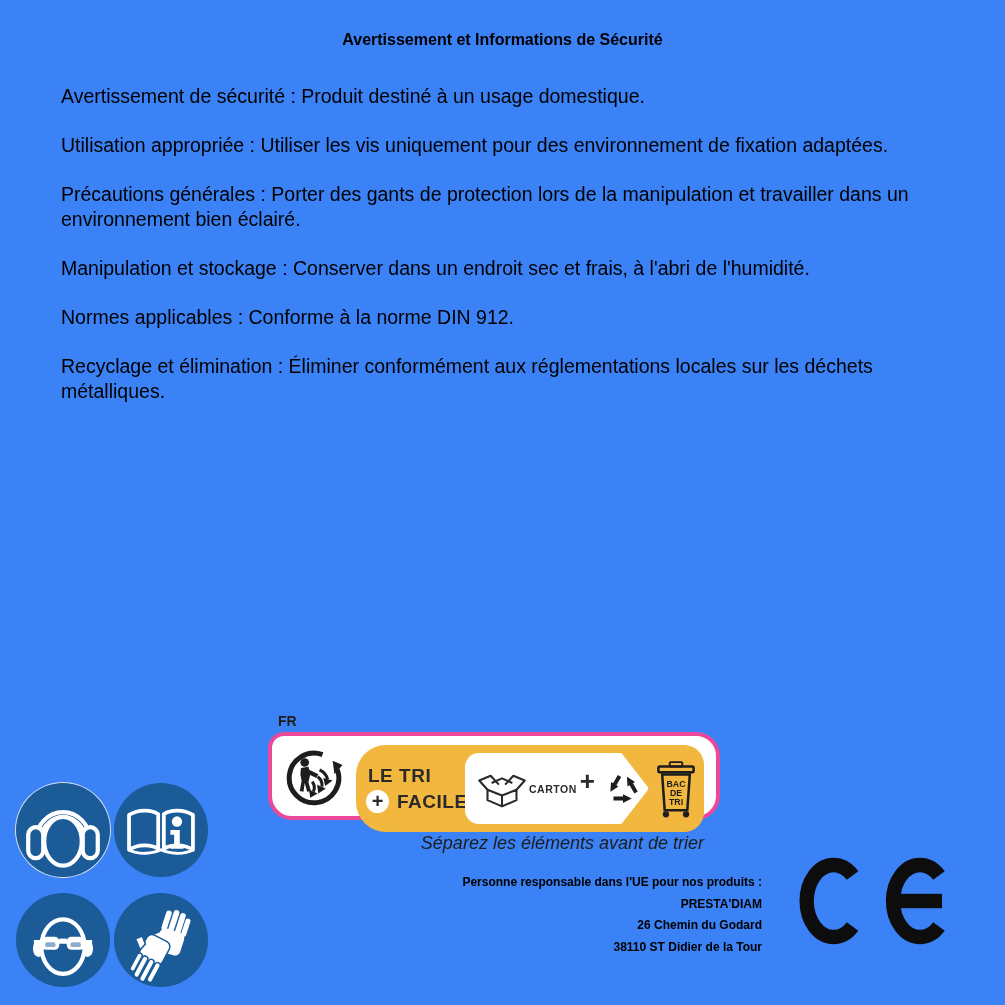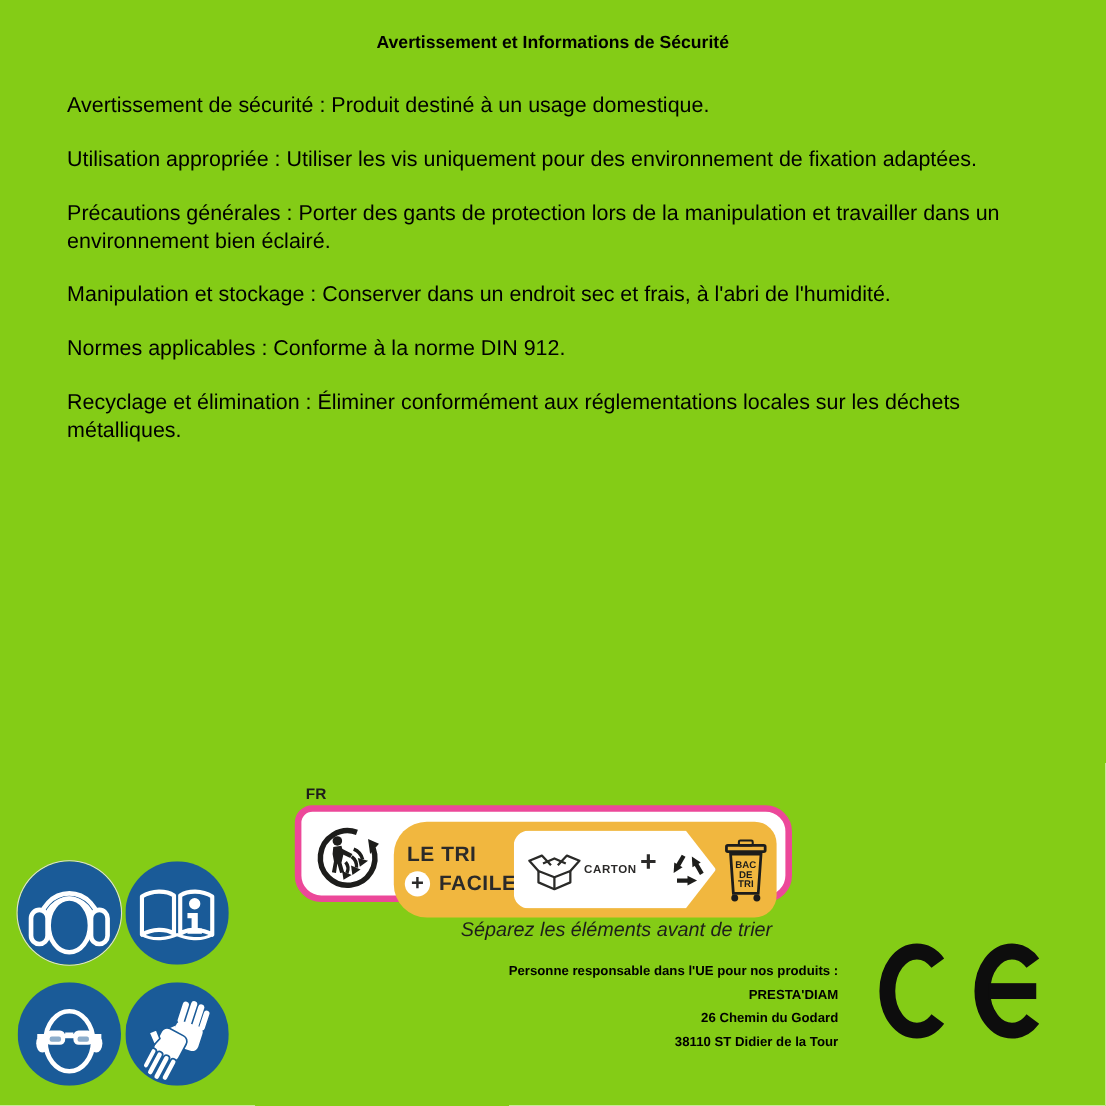--- a/index.html
+++ b/index.html
@@ -1,37 +1,37 @@
 <!DOCTYPE html>
 <html><head>
 <meta charset="utf-8">
 <style>
   html,body{margin:0;padding:0;background:#fff;}
   body{width:1005px;height:1005px;overflow:hidden;
        font-family:"Liberation Sans","DejaVu Sans",sans-serif;color:#000;}
-  .page{position:relative;width:1005px;height:1005px;background:#84cc16;}
+  .page{position:relative;width:1005px;height:1005px;background:#3b82f6;}
 
   .doc-title{margin:0;padding-top:30px;text-align:center;
              font-size:16px;font-weight:bold;line-height:20px;}
 
   .content{margin:34px 0 0 61px;width:880px;font-size:19.5px;line-height:25px;}
   .content p{margin:0 0 24px 0;}
 
   
   .safety-grid{position:absolute;left:16px;top:783px;display:grid;
                grid-template-columns:94px 94px;grid-auto-rows:94px;
                column-gap:4px;row-gap:16px;}
   .safety-grid svg{display:block;width:94px;height:94px;}
   .ring{border-radius:50%;box-shadow:0 0 0 1px #ddd;}
 
   
   .info-tri{position:absolute;left:268px;top:714px;width:452px;}
   .fr-code{font-size:14px;font-weight:bold;line-height:15px;margin:0 0 3px 10px;color:#1d1d1b;}
   .tri-box{position:relative;width:452px;height:88px;background:#fff;
-           border:6px solid #ec4899;border-radius:16px 24px 24px 24px;box-sizing:border-box;}
+           border:4px solid #ec4899;border-radius:16px 24px 24px 24px;box-sizing:border-box;}
   .triman{position:absolute;left:11px;top:10px;width:62px;height:64px;}
   .band{position:absolute;left:84px;top:9px;width:348px;height:87px;
         background:#F1B73F;border-radius:30px 20px 20px 30px;}
   .headline{position:absolute;left:10px;top:20px;color:#2b2a29;white-space:nowrap;}
   .hl-top{font-size:19px;font-weight:bold;letter-spacing:.5px;margin-left:2px;}
   .hl-bottom{display:flex;align-items:center;margin-top:3px;}
   .plus-circle{width:23px;height:23px;border-radius:50%;background:#fff;color:#2b2a29;
                font-size:20px;font-weight:bold;line-height:23px;text-align:center;
                display:inline-block;}
   .hl-facile{font-size:19px;font-weight:bold;letter-spacing:.5px;margin-left:8px;}

